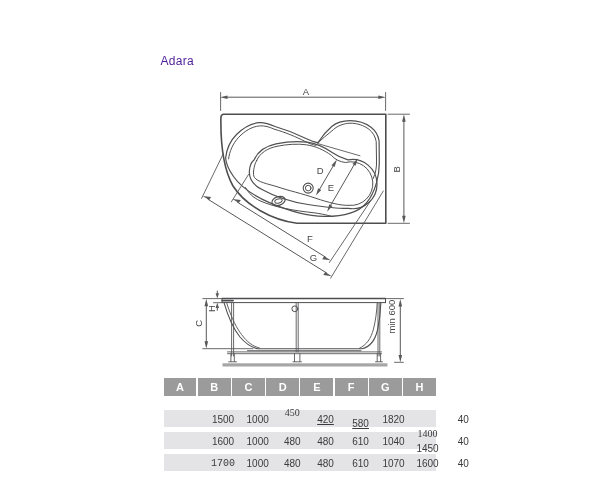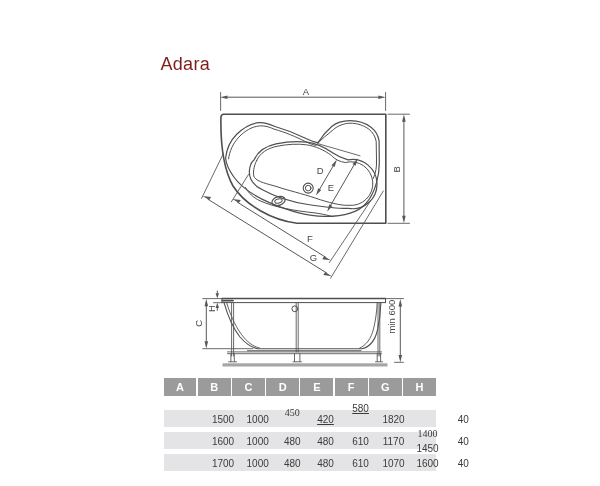--- a/index.html
+++ b/index.html
@@ -7,21 +7,21 @@
         font-family:"Liberation Sans",sans-serif;}
   .dimtext{font-family:"Liberation Sans",sans-serif;font-size:9.5px;font-weight:normal;fill:#47474a;}
   .cell{display:flex;align-items:center;justify-content:center;
         font-size:11px;font-weight:bold;color:#fff;background:#9b9b9b;}
   .num{position:absolute;font-size:10px;color:#3b3b3d;transform:translateX(-50%);margin-left:44px;}
 </style>
 </head>
 <body>
 <div id="page">
 
-<div style="position:absolute;left:160.5px;top:53.8px;font-size:18px;color:#7f1d1d;letter-spacing:0.3px;">Adara</div>
+<div style="position:absolute;left:160.5px;top:53.8px;font-size:12px;color:#4c1d95;letter-spacing:0.3px;">Adara</div>
 
 <svg width="600" height="486" viewBox="0 0 600 486" style="position:absolute;left:0;top:0" fill="none" stroke-linecap="round" stroke-linejoin="round">
 
 <g stroke="#58585a" stroke-width="1">
   <line x1="226" y1="97.2" x2="380" y2="97.2"></line>
   <path d="M 220,97.2 L 227.5,95.4 L 227.5,99 Z" fill="#58585a" stroke="none"></path>
   <path d="M 385.8,97.2 L 378.3,95.4 L 378.3,99 Z" fill="#58585a" stroke="none"></path>
   <line x1="220.6" y1="92.5" x2="220.6" y2="110.5" stroke-width="0.9"></line>
   <line x1="385.6" y1="92.5" x2="385.6" y2="110.5" stroke-width="0.9"></line>
 </g>
@@ -233,39 +233,39 @@
 
 <div style="position:absolute;left:163.5px;top:431.6px;width:272.5px;height:17.8px;background:#e4e4e6;"></div>
 
 <div style="position:absolute;left:163.5px;top:453.5px;width:272.5px;height:17.8px;background:#e4e4e6;"></div>
 
 <div>
 <div class="num" style="left:179px;top:414.4px;">1500</div>
 <div class="num" style="left:213.7px;top:414.4px;">1000</div>
 <div class="num" style="left:248.3px;top:407px;font-family:Liberation Serif, serif;">450</div>
 <div class="num" style="left:281.5px;top:414.4px;text-decoration:underline;">420</div>
-<div class="num" style="left:316.6px;top:403px;text-decoration:underline;">580</div>
+<div class="num" style="left:316.6px;top:418px;text-decoration:underline;">580</div>
 <div class="num" style="left:349.5px;top:414.4px;">1820</div>
 <div class="num" style="left:383.5px;top:428px;font-family:Liberation Serif, serif;">1400</div>
 <div class="num" style="left:419.2px;top:414.4px;">40</div>
 </div>
 
 <div>
 <div class="num" style="left:179px;top:436.3px;">1600</div>
 <div class="num" style="left:213.7px;top:436.3px;">1000</div>
 <div class="num" style="left:248.3px;top:436.3px;">480</div>
 <div class="num" style="left:281.5px;top:436.3px;">480</div>
 <div class="num" style="left:316.6px;top:436.3px;">610</div>
-<div class="num" style="left:349.5px;top:436.3px;">1170</div>
+<div class="num" style="left:349.5px;top:436.3px;">1040</div>
 <div class="num" style="left:383.5px;top:443px;">1450</div>
 <div class="num" style="left:419.2px;top:436.3px;">40</div>
 </div>
 
 <div>
-<div class="num" style="left:179px;top:458.2px;">1700</div>
+<div class="num" style="left:179px;top:458.2px;font-family:Liberation Mono, monospace;">1700</div>
 <div class="num" style="left:213.7px;top:458.2px;">1000</div>
 <div class="num" style="left:248.3px;top:458.2px;">480</div>
 <div class="num" style="left:281.5px;top:458.2px;">480</div>
 <div class="num" style="left:316.6px;top:458.2px;">610</div>
 <div class="num" style="left:349.5px;top:458.2px;">1070</div>
 <div class="num" style="left:383.5px;top:458.2px;">1600</div>
 <div class="num" style="left:419.2px;top:458.2px;">40</div>
 </div>
 </div>
 

